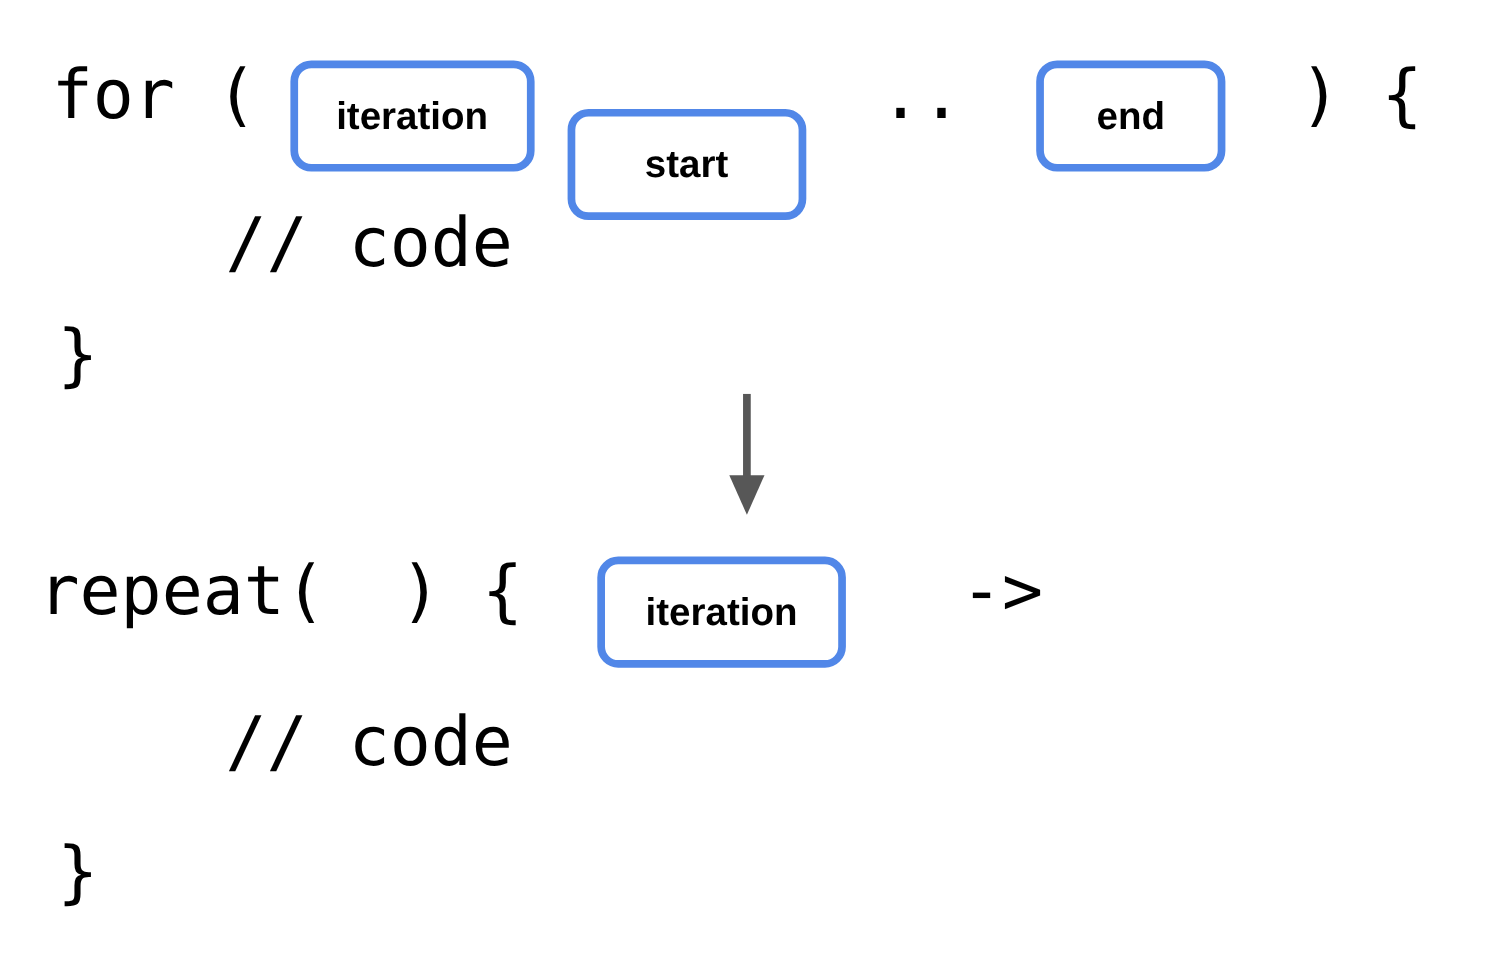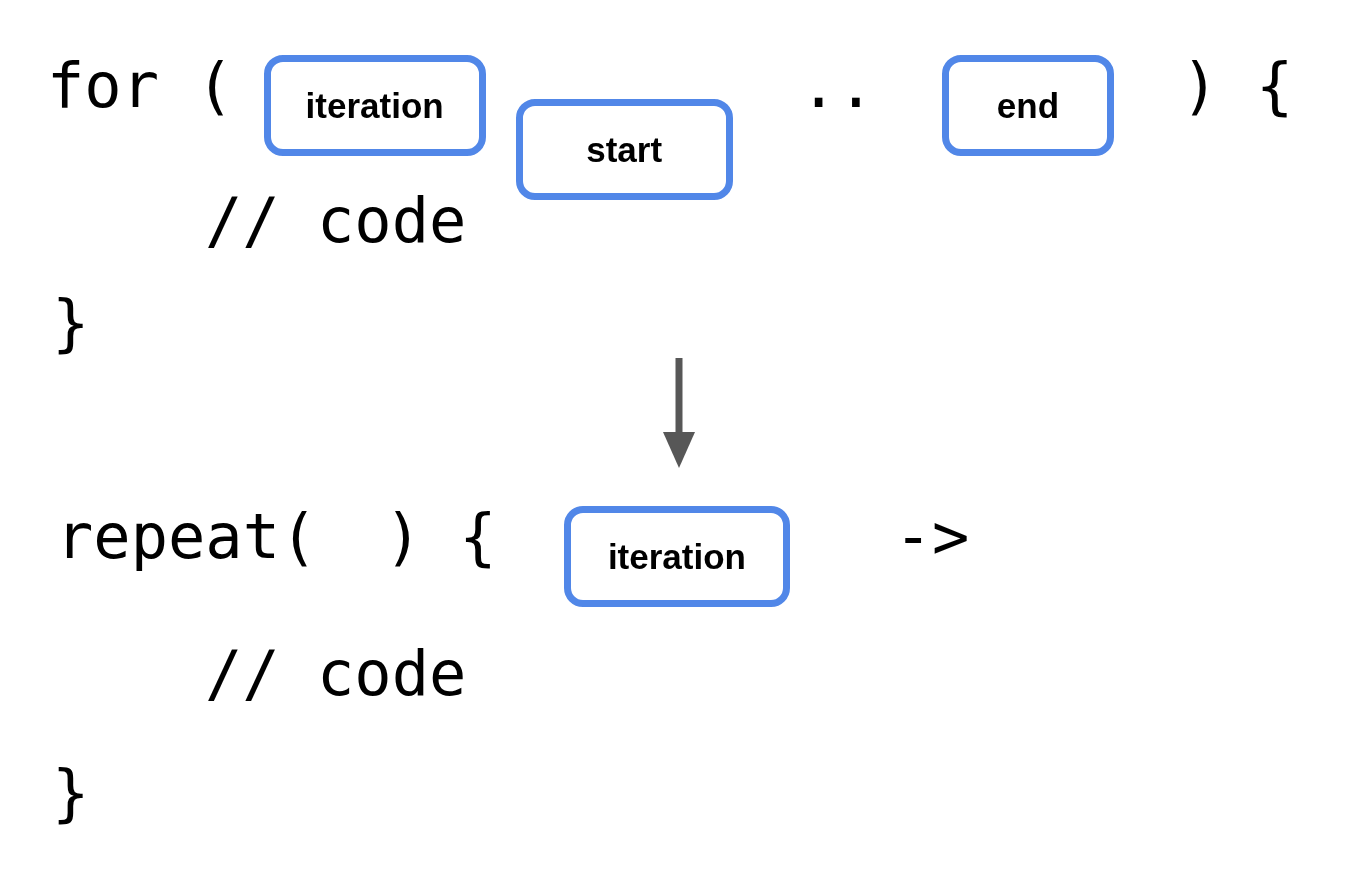--- a/index.html
+++ b/index.html
@@ -55,21 +55,21 @@
   .slot-iteration { width: 222px; }
   .slot-start     { width: 217px; margin-top: 44px; }
   .slot-end       { width: 172px; }
   .slot-times     { width: 176px; }
   .slot-iteration2{ width: 226px; }
 
   
   #row-for      { left: 47px;  top: 55px;  }
   #row-comment1 { left: 205px; top: 190px; }
   #row-close1   { left: 52px;  top: 292px; }
-  #row-repeat   { left: 56px;  top: 506px; }
+  #row-repeat   { left: 35px;  top: 506px; }
   #row-comment2 { left: 205px; top: 643px; }
   #row-close2   { left: 52px;  top: 762px; }
 
   #row-comment1, #row-comment2, #row-close1, #row-close2 {
     display: block;
     height: 70px;
   }
 
   
   #transform-arrow {

